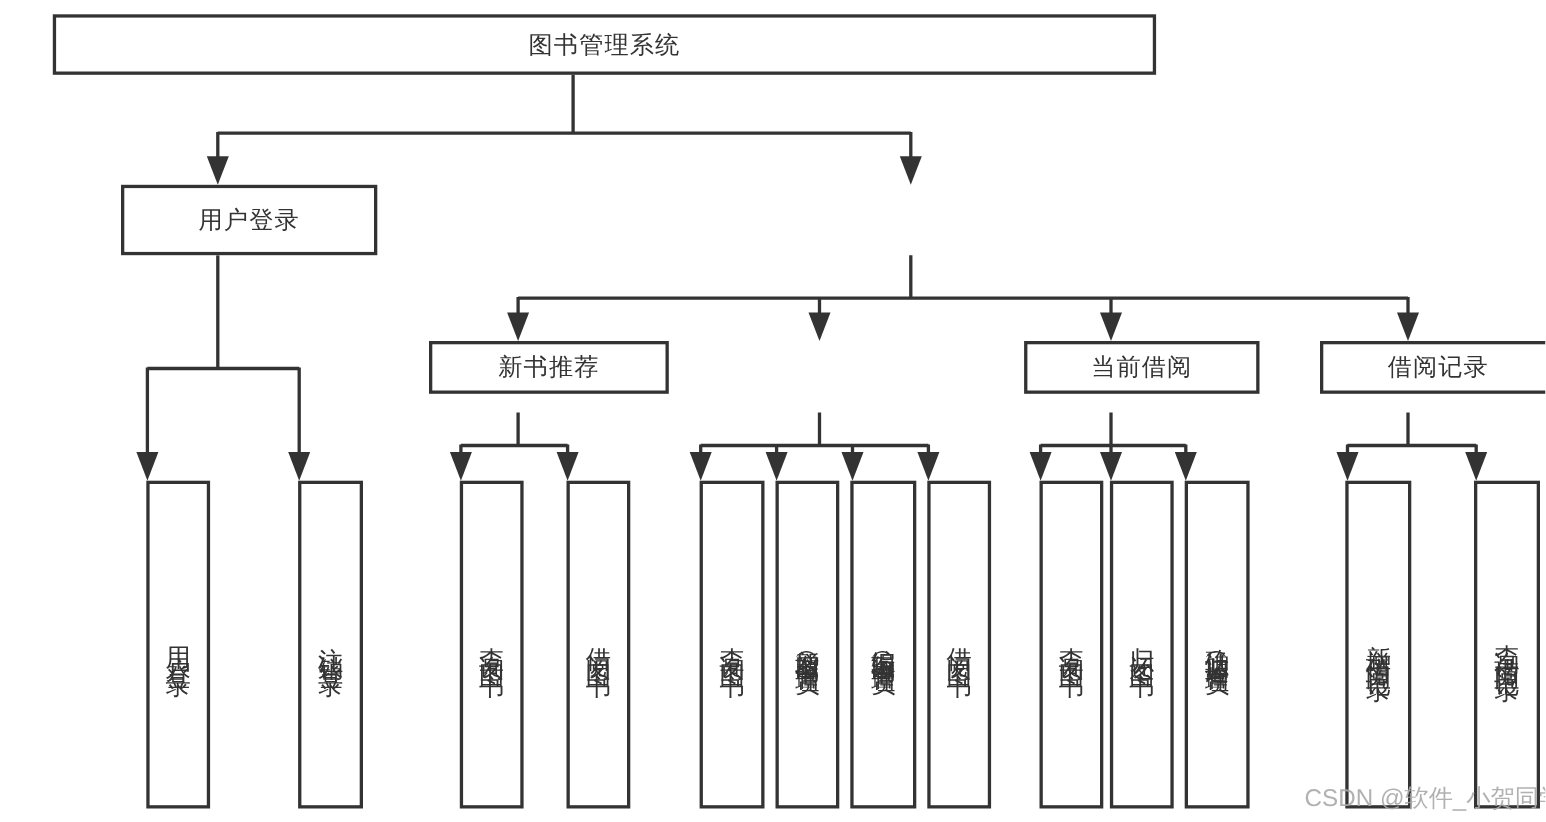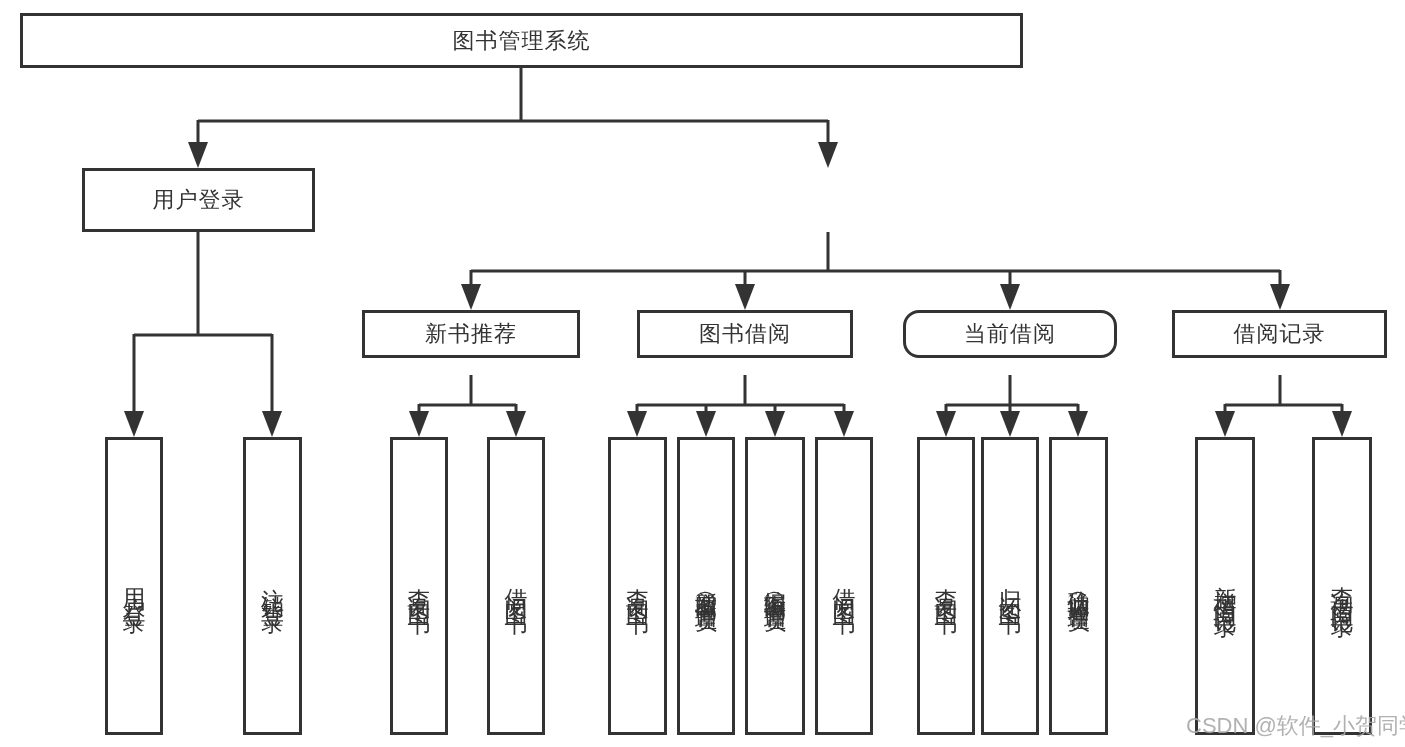--- a/index.html
+++ b/index.html
@@ -4,33 +4,33 @@
 <style>
   html,body{margin:0;padding:0;background:#ffffff;}
   .canvas{
     position:relative;width:1405px;height:747px;background:#ffffff;overflow:hidden;
     font-family:"Liberation Sans","DejaVu Sans",sans-serif;color:#333333;
   }
   .connectors{position:absolute;left:0;top:0;width:1405px;height:747px;pointer-events:none;}
   .node{
     position:absolute;box-sizing:border-box;border:3px solid #333333;background:#ffffff;
     display:flex;align-items:center;justify-content:center;text-align:center;
-    color:#333333;z-index:2;
+    color:#333333;z-index:2;margin-left:28px;
   }
   .hnode{font-size:22px;letter-spacing:1px;}
   
   .n-root{left:20px;top:13px;width:1003px;height:55px;}
   
   .n-user-login{left:82px;top:168px;width:233px;height:64px;}
   .n-book-mgmt{left:712px;top:168px;width:233px;height:64px;}
   
   .lvl3{top:310px;height:48px;}
   .n-nbr{left:362px;width:218px;}
   .n-bb{left:637px;width:216px;}
-  .n-cb{left:903px;width:214px;border-radius:16px;}
+  .n-cb{left:903px;width:214px;}
   .n-br{left:1172px;width:215px;}
   
   .leaf{
     top:437px;height:298px;width:58px;
     writing-mode:vertical-rl;text-orientation:mixed;
     font-size:23px;letter-spacing:8px;line-height:1;
   }
   .leaf.med{letter-spacing:6px;}
   .leaf.long{letter-spacing:3px;font-size:22px;}
   .lf-ul1{left:105px;}
@@ -87,21 +87,20 @@
       <polygon points="1215,411 1235,411 1225,437"></polygon>
       <polygon points="1332,411 1352,411 1342,437"></polygon>
     </g>
   </svg>
 
   <div class="node hnode n-root">图书管理系统</div>
 
   <div class="node hnode n-user-login">用户登录</div>
 
   <div class="node hnode lvl3 n-nbr">新书推荐</div>
-  <div class="node hnode lvl3 n-bb">图书借阅</div>
   <div class="node hnode lvl3 n-cb">当前借阅</div>
   <div class="node hnode lvl3 n-br">借阅记录</div>
 
   <div class="node leaf lf-ul1">用户登录</div>
   <div class="node leaf lf-ul2">注销登录</div>
 
   <div class="node leaf lf-nr1">查询图书</div>
   <div class="node leaf lf-nr2">借阅图书</div>
 
   <div class="node leaf lf-bb1">查询图书</div>

